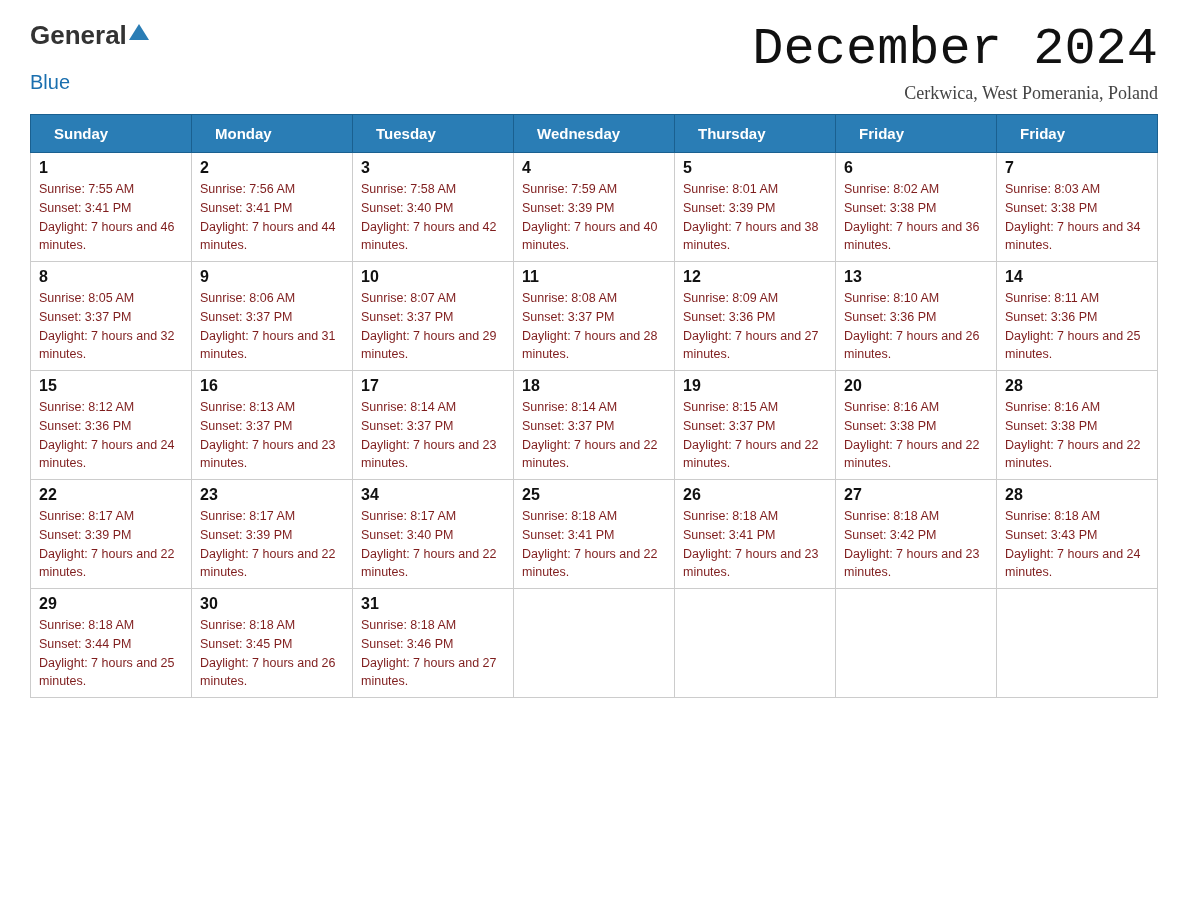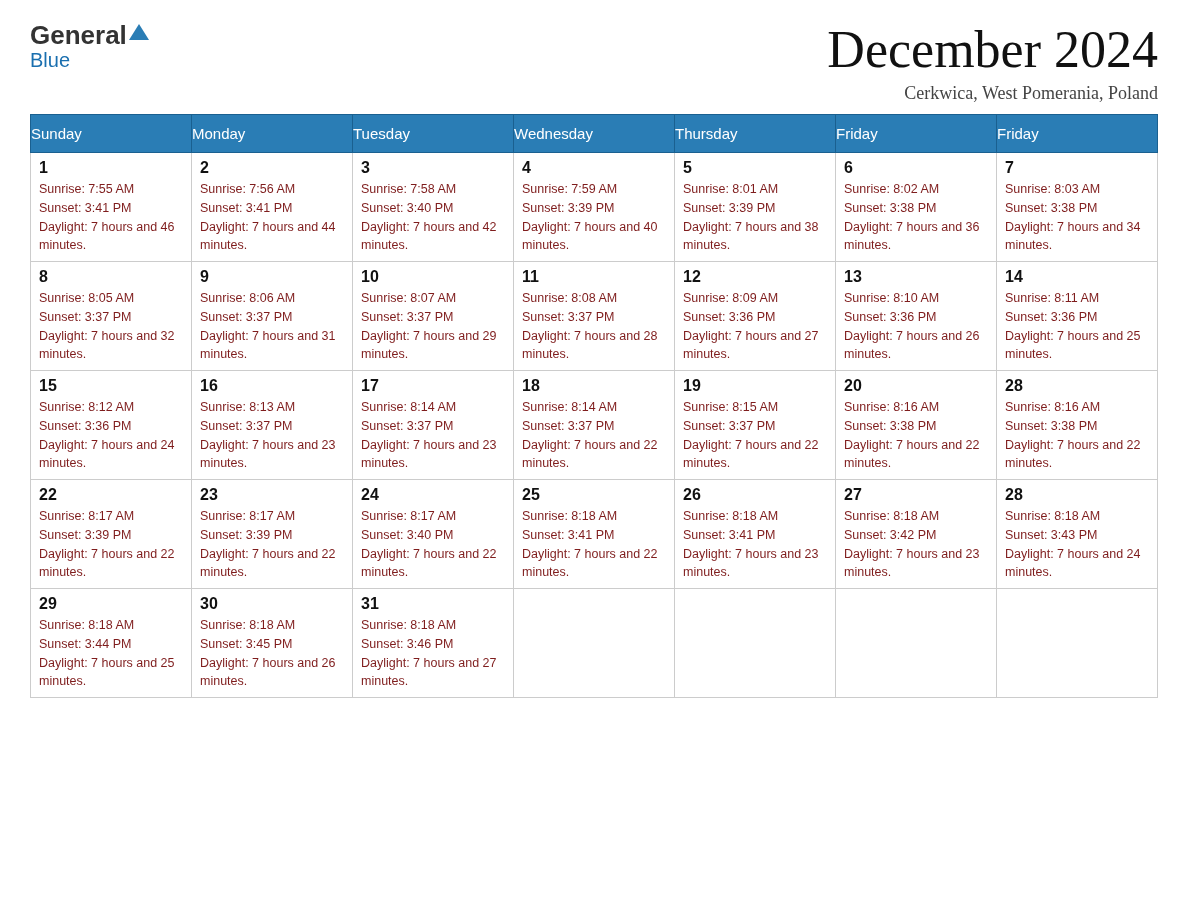--- a/index.html
+++ b/index.html
@@ -13,58 +13,59 @@
     .header {
       display: flex;
       justify-content: space-between;
       align-items: flex-start;
       margin-bottom: 10px;
     }
     .logo {
       display: flex;
       flex-direction: column;
       align-items: flex-start;
+      gap: 22px;
     }
     .logo-text {
       display: flex;
       align-items: center;
       font-size: 26px;
       font-weight: bold;
       color: #333;
     }
     .logo-general { color: #333; }
     .logo-line {
       color: #1a6faf;
       font-size: 20px;
       margin-top: -2px;
     }
     .title-area { text-align: right; }
     .month-title {
       font-size: 52px;
       font-weight: normal;
       color: #111;
-      font-family: Liberation Serif, serif;
+      font-family: Liberation Mono, monospace;
     }
     .location {
       font-size: 18px;
       color: #444;
       margin-top: 4px;
       font-family: Georgia, serif;
     }
     table {
       width: 100%;
       border-collapse: collapse;
       margin-top: 10px;
     }
     thead tr th {
       background-color: #2a7db5;
       color: #fff;
-      padding: 10px 0;
+      padding: 10px 23px;
       font-size: 15px;
-      font-weight: normal;
+      font-weight: bold;
       text-align: left;
       border: 1px solid #1a6090;
     }
     tbody tr td {
       border: 1px solid #ccc;
       padding: 6px 8px;
       vertical-align: top;
       font-size: 13px;
       color: #333;
       background: #fff;
@@ -216,21 +217,21 @@
       <tr>
         <td>
           <span class="day-num">22</span>
           <div class="day-info">Sunrise: 8:17 AM<br>Sunset: 3:39 PM<br>Daylight: 7 hours and 22 minutes.</div>
         </td>
         <td>
           <span class="day-num">23</span>
           <div class="day-info">Sunrise: 8:17 AM<br>Sunset: 3:39 PM<br>Daylight: 7 hours and 22 minutes.</div>
         </td>
         <td>
-          <span class="day-num">24</span>
+          <span class="day-num">34</span>
           <div class="day-info">Sunrise: 8:17 AM<br>Sunset: 3:40 PM<br>Daylight: 7 hours and 22 minutes.</div>
         </td>
         <td>
           <span class="day-num">25</span>
           <div class="day-info">Sunrise: 8:18 AM<br>Sunset: 3:41 PM<br>Daylight: 7 hours and 22 minutes.</div>
         </td>
         <td>
           <span class="day-num">26</span>
           <div class="day-info">Sunrise: 8:18 AM<br>Sunset: 3:41 PM<br>Daylight: 7 hours and 23 minutes.</div>
         </td>

